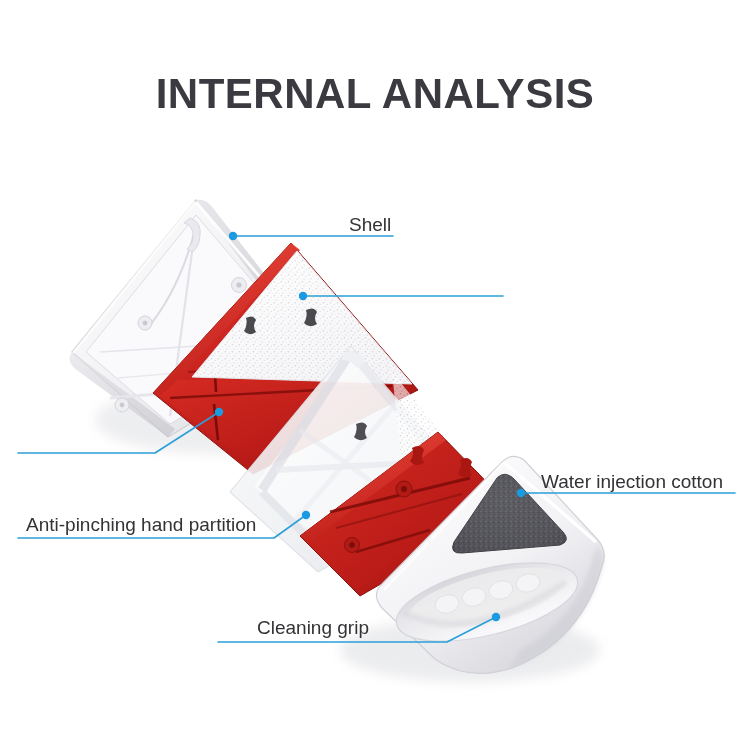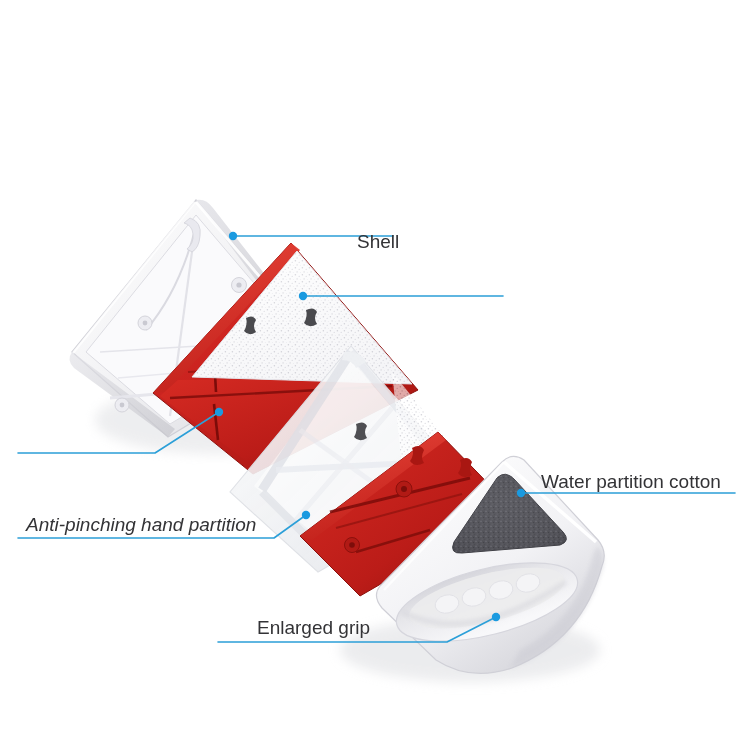--- a/index.html
+++ b/index.html
@@ -60,20 +60,21 @@
     width: 750px;
     height: 746px;
     pointer-events: none;
   }
 </style>
 </head>
 <body>
 
 <div id="stage">
 
+  <div class="title">INTERNAL ANALYSIS</div>
 
   <svg id="artwork" viewBox="0 0 750 746">
     <defs>
 
       <linearGradient id="gShellA" x1="0" y1="0" x2="1" y2="1">
         <stop offset="0%" stop-color="#ffffff"></stop>
         <stop offset="45%" stop-color="#f3f3f5"></stop>
         <stop offset="100%" stop-color="#d9d9de"></stop>
       </linearGradient>
       <linearGradient id="gShellEdge" x1="0" y1="0" x2="1" y2="1">
@@ -285,23 +286,23 @@
       <polyline points="18,453 155,453 219,412" fill="none" stroke="#2b9fd8" stroke-width="1.6" stroke-linecap="round" stroke-linejoin="round"></polyline>
       <circle cx="219" cy="412" r="4.2" fill="#1a9ae0"></circle>
       <polyline points="18,538 274,538 306,515" fill="none" stroke="#2b9fd8" stroke-width="1.6" stroke-linecap="round" stroke-linejoin="round"></polyline>
       <circle cx="306" cy="515" r="4.2" fill="#1a9ae0"></circle>
       <polyline points="521,493 735,493" fill="none" stroke="#2b9fd8" stroke-width="1.6" stroke-linecap="round" stroke-linejoin="round"></polyline>
       <circle cx="521" cy="493" r="4.2" fill="#1a9ae0"></circle>
       <polyline points="218,642 447,642 496,617" fill="none" stroke="#2b9fd8" stroke-width="1.6" stroke-linecap="round" stroke-linejoin="round"></polyline>
       <circle cx="496" cy="617" r="4.2" fill="#1a9ae0"></circle>
     </svg>
 
-  <div class="callout-text" style="left:349px; top:232px;margin-left:8px;">Shell</div>
-
-
-
-  <div class="callout-text" style="left:26px; top:515px;font-style:italic;">Anti-pinching hand partition</div>
-
-  <div class="callout-text" style="left:541px; top:472px;">Water partition cotton</div>
-
-  <div class="callout-text" style="left:257px; top:618px;">Enlarged grip</div>
+  <div class="callout-text" style="left:349px; top:215px;">Shell</div>
+
+
+
+  <div class="callout-text" style="left:26px; top:515px;">Anti-pinching hand partition</div>
+
+  <div class="callout-text" style="left:541px; top:472px;">Water injection cotton</div>
+
+  <div class="callout-text" style="left:257px; top:618px;">Cleaning grip</div>
 
 </div>
 
 </body></html>

